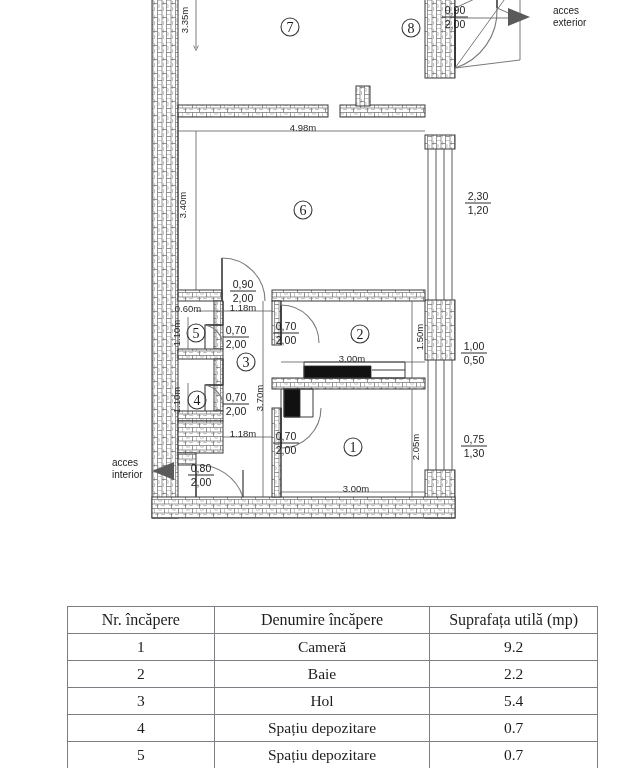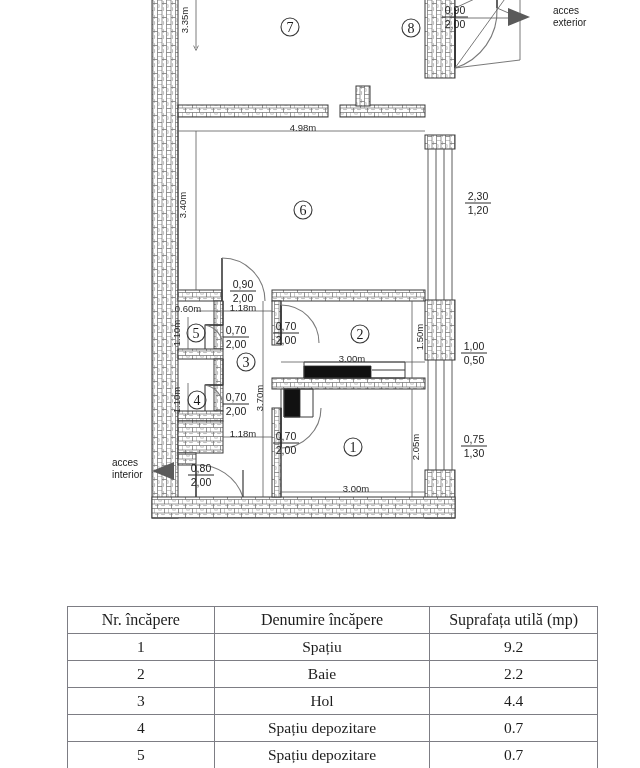--- a/index.html
+++ b/index.html
@@ -289,32 +289,32 @@
     <thead>
       <tr>
         <th>Nr. încăpere</th>
         <th>Denumire încăpere</th>
         <th>Suprafața utilă (mp)</th>
       </tr>
     </thead>
     <tbody id="tbody">
         <tr>
           <td>1</td>
-          <td>Spațiu</td>
+          <td>Cameră</td>
           <td>9.2</td>
         </tr>
         <tr>
           <td>2</td>
           <td>Baie</td>
           <td>2.2</td>
         </tr>
         <tr>
           <td>3</td>
           <td>Hol</td>
-          <td>4.4</td>
+          <td>5.4</td>
         </tr>
         <tr>
           <td>4</td>
           <td>Spațiu depozitare</td>
           <td>0.7</td>
         </tr>
         <tr>
           <td>5</td>
           <td>Spațiu depozitare</td>
           <td>0.7</td>

